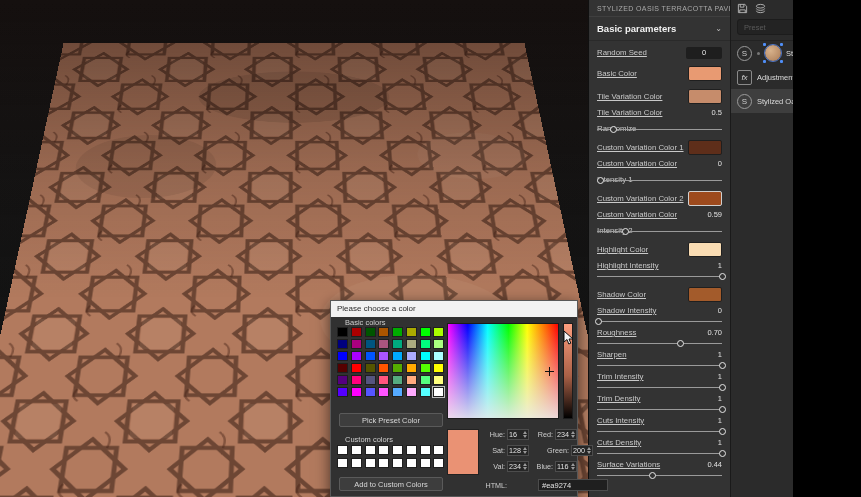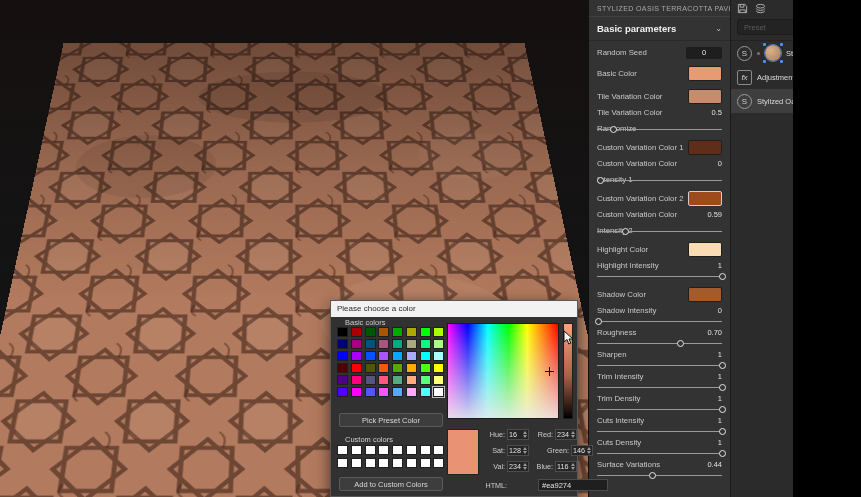--- a/index.html
+++ b/index.html
@@ -21,21 +21,21 @@
             border-left:1px solid #101010; color:#cfcfcf; overflow:hidden; }
   .pp-title { font-size:7px; letter-spacing:.4px; color:#a9a9a9; padding:5px 8px 4px 8px;
               border-bottom:1px solid #3f3f3f; white-space:nowrap; }
   .pp-section { display:flex; align-items:center; justify-content:space-between; padding:6px 8px;
                 border-bottom:1px solid #2a2a2a; }
   .pp-section b { font-size:9.5px; color:#f0f0f0; font-weight:bold; }
   .chev { color:#bdbdbd; font-size:8px; line-height:6px; }
   #param-list { padding:2px 8px 0 8px; }
   .p-row { position:relative; width:100%; }
   .p-top { display:flex; align-items:center; justify-content:space-between; }
-  .p-label { font-size:7.8px; color:#c9c9c9; line-height:9px; }
+  .p-label { font-size:7.8px; color:#c9c9c9; line-height:9px;text-decoration:underline; }
   .p-value { font-size:7.5px; color:#e0e0e0; }
   .row-number { height:19px; display:flex; align-items:center; justify-content:space-between; }
   .num-box { width:36px; height:12px; background:#1e1e1e; border-radius:2px; color:#e8e8e8;
              font-size:7.5px; text-align:center; line-height:12px; }
   .row-toggle { height:19px; display:flex; align-items:center; justify-content:space-between; }
   .tog { position:relative; width:17px; height:9px; background:#555; border-radius:5px; }
   .tog .knob { position:absolute; left:0px; top:0px; width:9px; height:9px; border-radius:50%;
                background:#2e2e2e; border:1.5px solid #dcdcdc; }
   .row-color { height:23px; display:flex; align-items:center; justify-content:space-between; }
   .swatch { width:34px; height:15px; border-radius:2px; border:1px solid #1f1f1f; }
@@ -477,21 +477,21 @@
               <span>234</span>
               <span class="spin-arrows">
                 <i class="up"></i>
                 <i class="dn"></i>
               </span>
             </div>
           </div>
           <div class="spin-row" style="left: 198px; top: 128px; margin-left: 16px;">
             <span class="spin-lbl">Green:</span>
             <div class="spin-box">
-              <span>146</span>
+              <span>200</span>
               <span class="spin-arrows">
                 <i class="up"></i>
                 <i class="dn"></i>
               </span>
             </div>
           </div>
           <div class="spin-row" style="left: 198px; top: 144px;">
             <span class="spin-lbl">Blue:</span>
             <div class="spin-box">
               <span>116</span>

